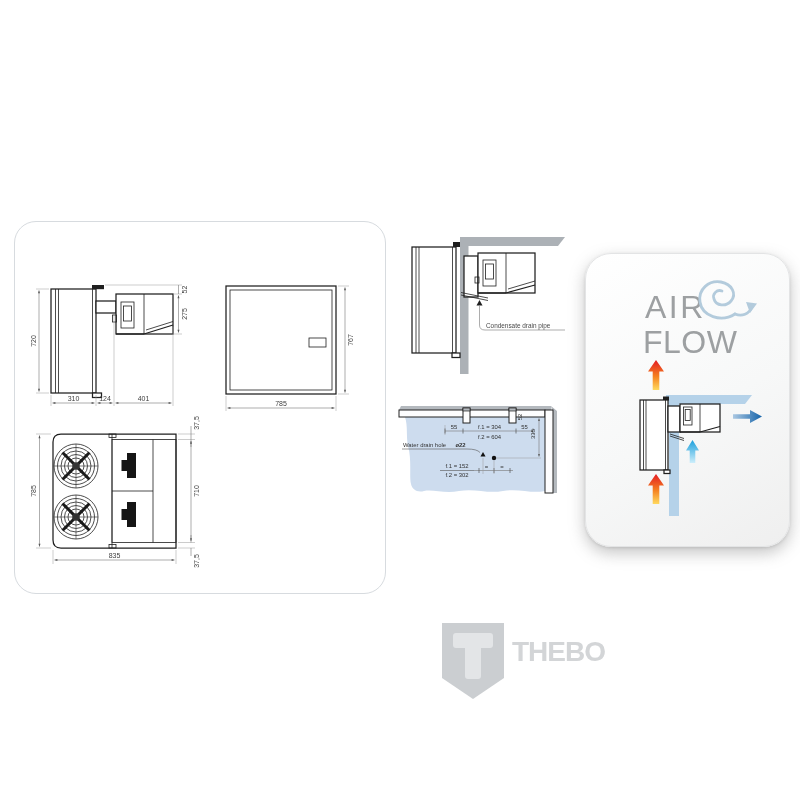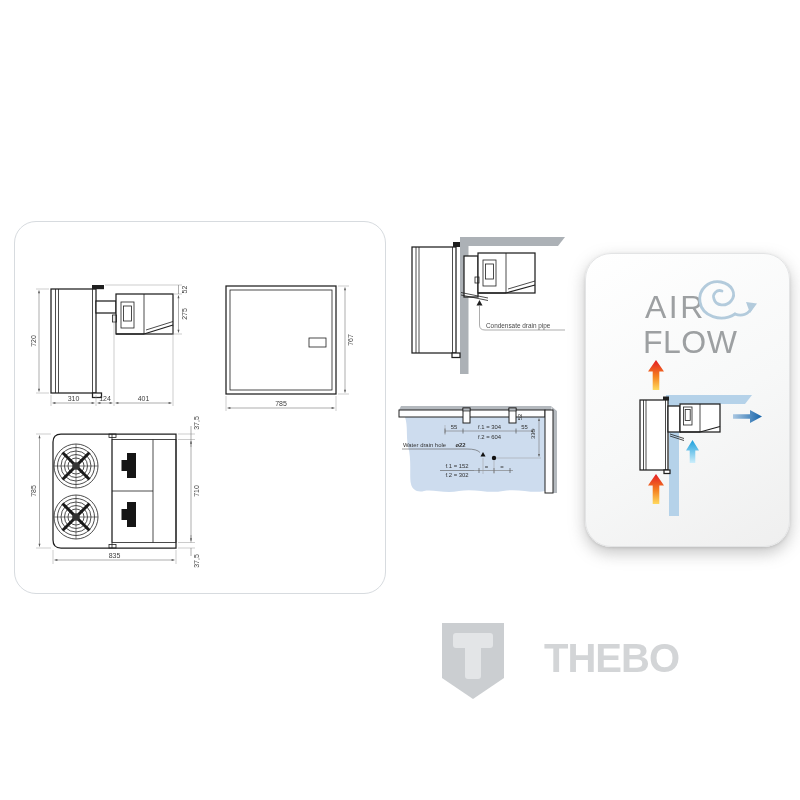--- a/index.html
+++ b/index.html
@@ -15,21 +15,21 @@
                  border:1px solid #e3e4e5;
                  box-shadow:0 6px 16px rgba(110,110,110,.40),0 1px 3px rgba(0,0,0,.12);}
   svg text{font-family:"Liberation Sans",sans-serif;}
   .dimtxt{font-size:7px;fill:#3f3f3f;}
   .dimtxt2{font-size:5.9px;fill:#333;}
   .lbl{font-size:6.4px;fill:#4a4a4a;}
   .outl{stroke:#1f1f1f;stroke-width:1.25;fill:#fff;}
   .thin{stroke:#1f1f1f;stroke-width:0.8;fill:none;}
   .dim{stroke:#777;stroke-width:0.6;fill:none;}
   .ext{stroke:#999;stroke-width:0.5;fill:none;}
-  #brand-name{left:544px;top:636px;font-size:40px;font-weight:bold;color:#d3d5d7;
+  #brand-name{left:512px;top:636px;font-size:28px;font-weight:bold;color:#d3d5d7;
               letter-spacing:-1px;}
   #air-word,#flow-word{color:#9da0a2;}
 </style>
 </head>
 <body>
 
 <div id="stage">
 
   <div id="dim-panel" class="abs">
     <svg width="370" height="371" viewBox="0 0 370 371">

